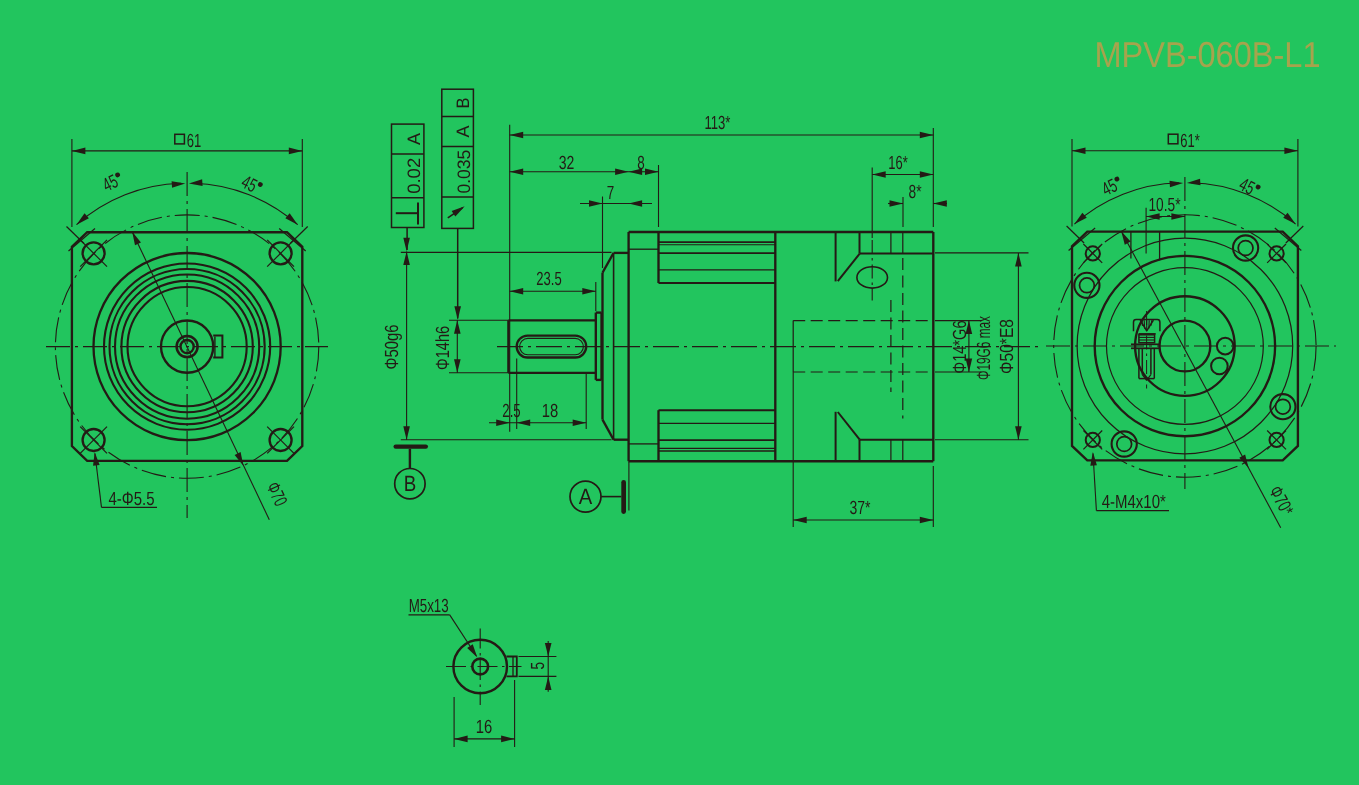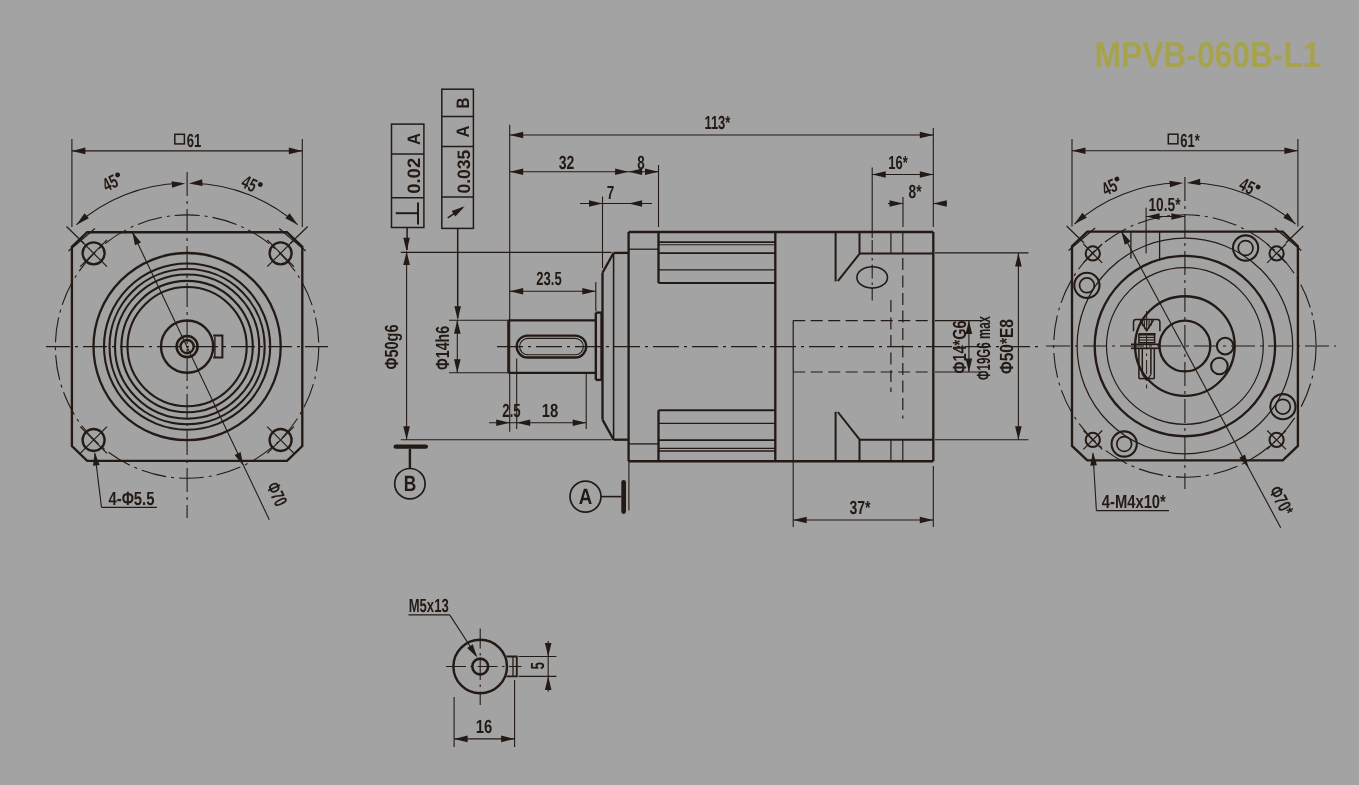--- a/index.html
+++ b/index.html
@@ -1,16 +1,16 @@
 <!DOCTYPE html>
 <html><head>
 <meta charset="utf-8">
 <style>
 html,body{margin:0;padding:0;background:#ffffff;}
-#page{position:relative;width:1359px;height:785px;background:#a3a3a3;overflow:hidden;font-weight:bold;}
+#page{position:relative;width:1359px;height:785px;background:#22c55e;overflow:hidden;}
 svg{position:absolute;top:0;left:0;}
 text{font-family:"Liberation Sans",sans-serif;fill:#241a15;-webkit-font-smoothing:antialiased;text-rendering:geometricPrecision;}
 .t{font-size:19px;}
 .s{font-size:18px;}
 line,path,rect,circle,ellipse,polyline{stroke-linecap:butt;}
 </style>
 </head>
 <body>
 <div id="page">
 <svg width="1359" height="785" viewBox="0 0 1359 785" fill="none" stroke="none">

